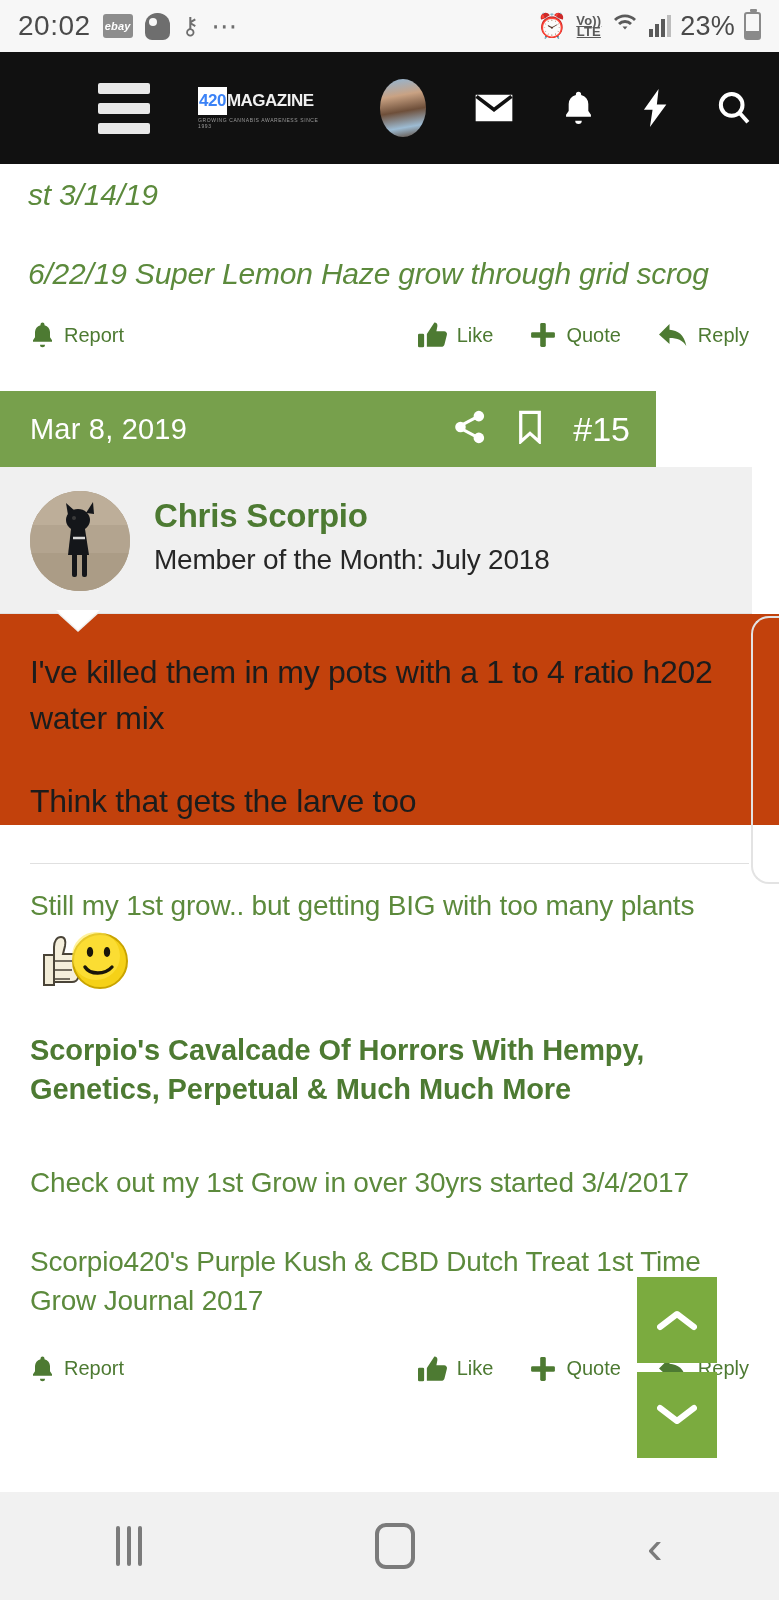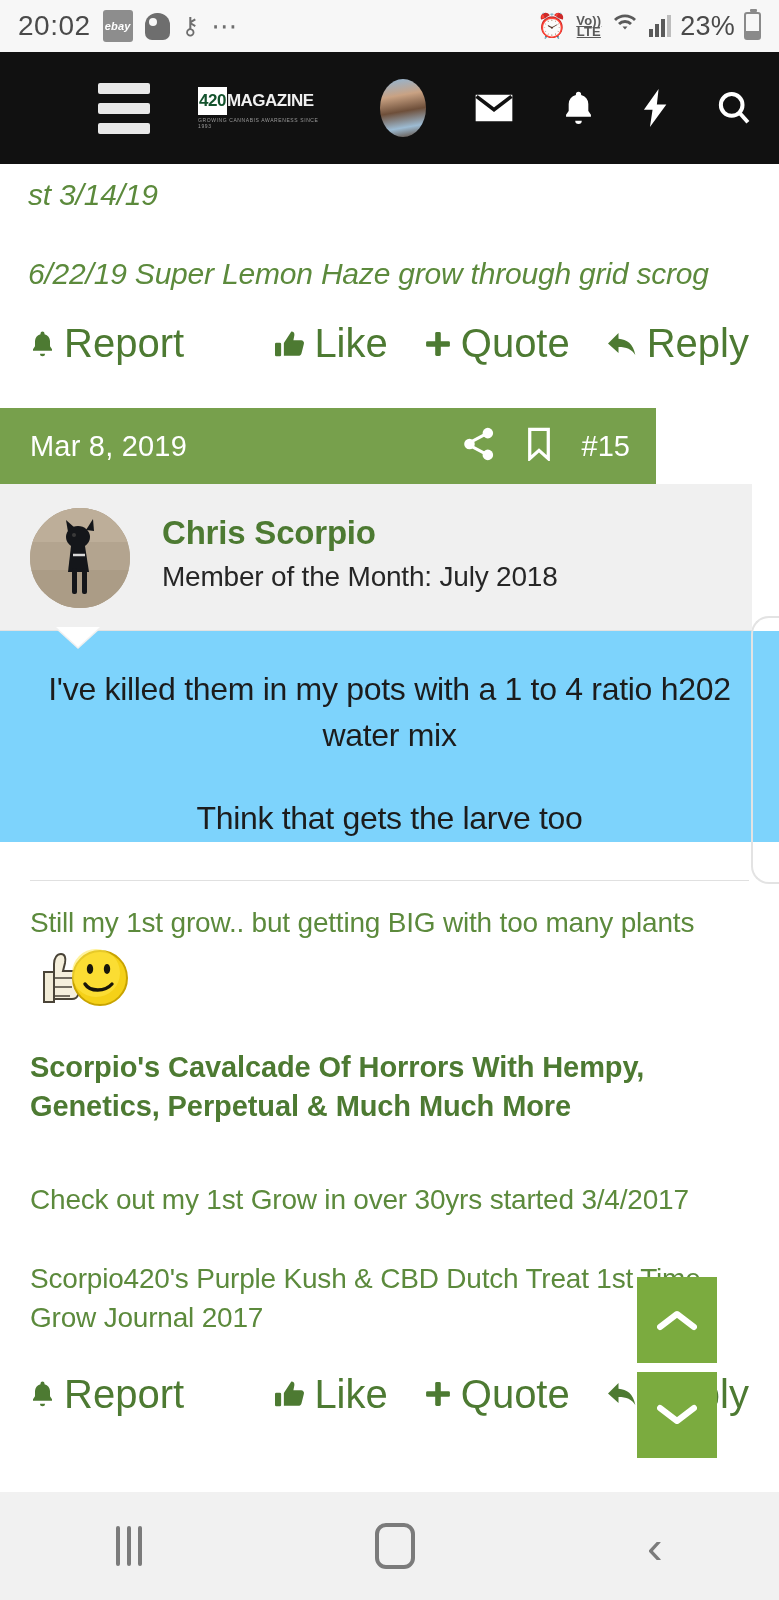--- a/index.html
+++ b/index.html
@@ -14,21 +14,21 @@
   
   .statusbar {
     height: 52px; background: #f7f7f7; color: #4a4a4a;
     display: flex; align-items: center; padding: 0 18px;
     font-size: 27px; letter-spacing: .2px;
   }
   .sb-left { display:flex; align-items:center; gap:12px; }
   .sb-right { margin-left:auto; display:flex; align-items:center; gap:9px; }
   .sb-time { font-size: 28px; color:#4a4a4a; font-weight:400; letter-spacing:.5px; }
   .ebay-ic {
-    width: 30px; height: 32px; background:#8d8d8d; border-radius:3px;
+    width: 30px; height: 24px; background:#8d8d8d; border-radius:3px;
     color:#fff; font-size:11px; font-weight:700; display:flex;
     align-items:center; justify-content:center; font-style:italic;
   }
   .ghost-ic { width:25px; height:27px; position:relative; }
   .ghost-ic::before{
     content:""; position:absolute; left:0; top:0; width:25px; height:27px;
     background:#6e6e6e; border-radius:12px 12px 7px 7px;
   }
   .ghost-ic::after{
     content:""; position:absolute; left:4px; top:5px; width:8px; height:8px;
@@ -56,86 +56,85 @@
   
   .navbar {
     height: 112px; background:#111111; display:flex; align-items:center;
     padding: 0 28px; gap: 0;
   }
   .nav-inner { display:flex; align-items:center; width:100%; padding-left:70px; gap:48px; }
   .hamburger { display:flex; flex-direction:column; gap:9px; cursor:pointer; }
   .hamburger span { display:block; width:52px; height:11px; background:#e8e8e8; border-radius:2px; }
   .logo { display:flex; flex-direction:column; align-items:flex-start; }
   .logo-main { font-size:17px; color:#f0f0f0; font-weight:700; letter-spacing:-.5px; display:flex; align-items:center;}
-  .logo-main b { background:#fff; color:#14532d; padding:4px 1px; font-weight:700;}
+  .logo-main b { background:#fff; color:#3b82f6; padding:4px 1px; font-weight:700;}
   .logo-sub { font-size:5px; color:#9a9a9a; letter-spacing:.6px; margin-top:2px; }
   .nav-avatar {
     width:46px; height:58px; border-radius:50%;
     background: linear-gradient(170deg,#8fb6d8 0%, #c9a283 30%, #6e4f3a 55%, #9dbcd4 80%, #5a4434 100%);
     overflow:hidden; flex:none;
   }
   .nav-ic { color:#ffffff; font-size:33px; line-height:1; }
   .nav-ic svg { display:block; }
 
   
   .content { position:relative; background:#fff; }
 
   .post-top { padding: 10px 28px 0 28px; background:#fff; }
   .sig-line {
     font-size:30px; color:#5c8a3c; line-height:1.42; letter-spacing:-.2px;font-style:italic;
   }
   .sig-gap { height: 36px; }
 
   .action-row {
     display:flex; align-items:flex-start; padding: 26px 30px 30px 30px;
-    font-size:40px; color:#4d7a32;
+    font-size:20px; color:#4d7a32;
   }
   .act { display:flex; align-items:center; gap:9px; cursor:pointer; }
   .act-right { margin-left:auto; display:flex; align-items:center; gap:36px; }
   .act svg { display:block; }
 
   .card-edge {
     position:absolute; right:0; width:28px; border:2px solid #e3e3e3;
     border-right:none; border-radius:18px 0 0 18px; pointer-events:none;
   }
   .post-header {
     background:#77a04c; height:76px; margin-top:12px;
     display:flex; align-items:center; padding:0 26px 0 30px;
     color:#ffffff; width: 656px;
   }
   .post-date { font-size:29px; letter-spacing:.2px; }
   .ph-right { margin-left:auto; display:flex; align-items:center; gap:30px; }
-  .post-num { font-size:29px; }
+  .post-num { font-size:34px; }
 
   .author-block {
     background:#f0f0f0; display:flex; align-items:flex-start;
     padding: 24px 30px 22px 30px; position:relative; width:752px;
     border-bottom:1px solid #e2e2e2;
-    gap:8px;
   }
   .author-avatar {
     width:100px; height:100px; border-radius:50%; flex:none;
     background:#b6a894; position:relative; overflow:hidden;
   }
   .dog { position:absolute; left:0; top:0; width:100px; height:100px; }
   .author-meta { padding-left:24px; padding-top:6px; }
   .author-name { font-size:33px; font-weight:700; color:#4d7a32; letter-spacing:-.2px; }
   .author-title { font-size:28px; color:#262626; margin-top:9px; letter-spacing:-.2px; }
   .notch {
     position:absolute; left:56px; bottom:-19px; width:0; height:0;
     border-left:22px solid transparent; border-right:22px solid transparent;
     border-top:20px solid #f0f0f0;
   }
   .notch::after{
     content:""; position:absolute; left:-22px; top:-20px; width:0;height:0;
     border-left:22px solid transparent; border-right:22px solid transparent;
     border-top:20px solid #ffffff; transform: translateY(-2px);
   }
 
-  .post-body { padding: 36px 30px 0 30px; background:#7dd3fc;text-align:center; }
+  .post-body { padding: 36px 30px 0 30px; background:#c2410c; }
   .body-p {
     font-size:32px; color:#1c1c1c; line-height:1.42; letter-spacing:-.3px;
   }
   .body-gap { height: 38px; }
 
   .sig-divider { height:1px; background:#e0e0e0; margin: 38px 30px 0 30px; }
   .sig-block { padding: 22px 30px 0 30px; }
   .sig-small { font-size:28px; color:#5c8a3c; line-height:1.4; letter-spacing:-.2px; }
   .emoticon { width:105px; height:62px; position:relative; margin-top:4px; }
   .sig-strong {

